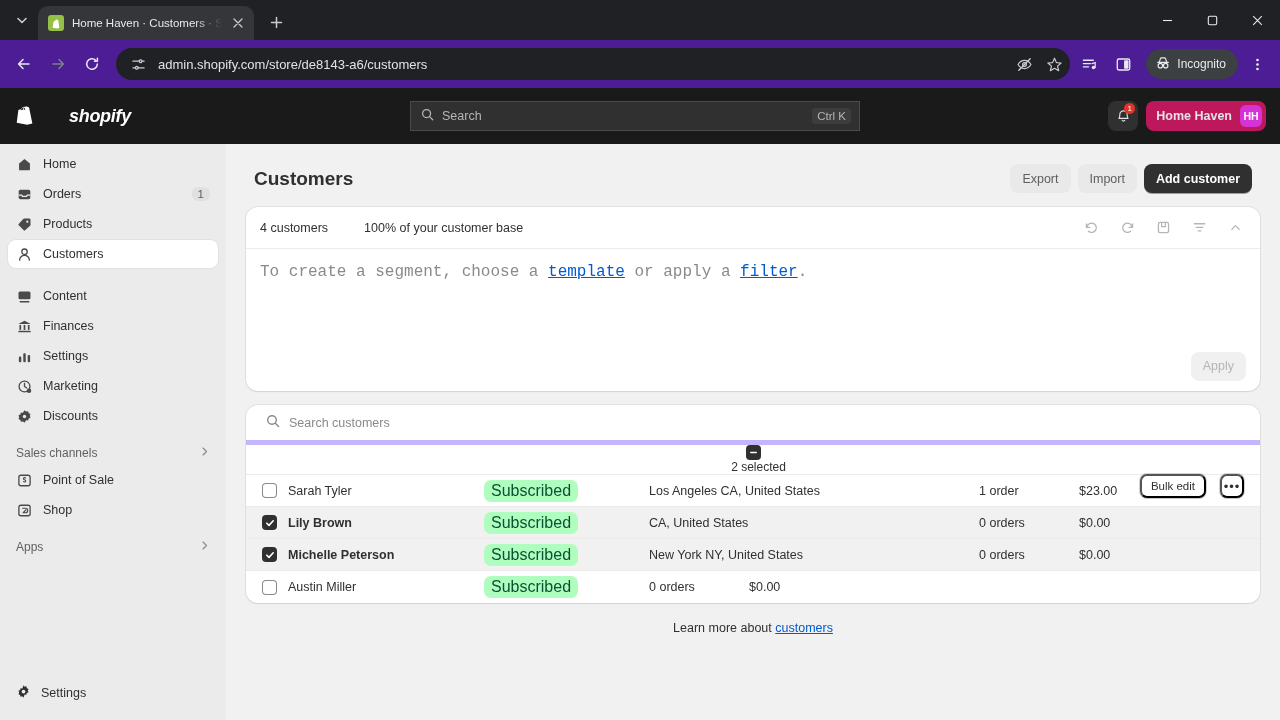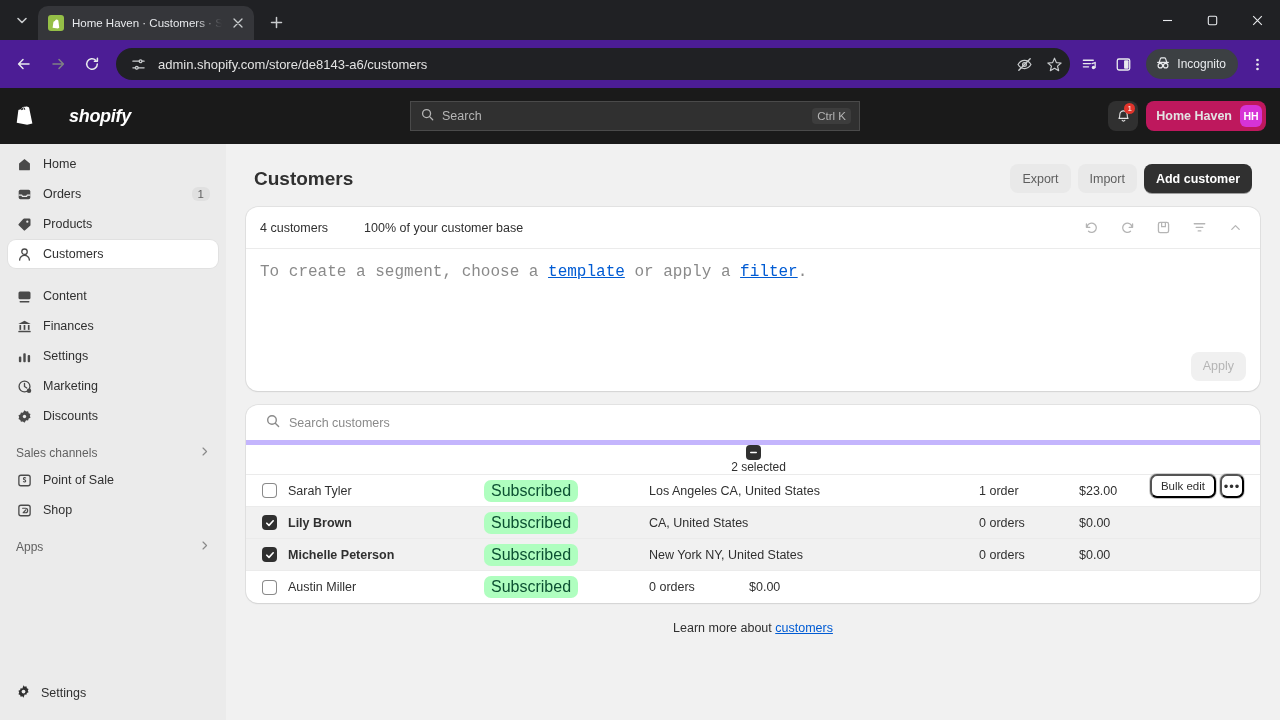--- a/index.html
+++ b/index.html
@@ -120,21 +120,21 @@
   .seg-text a { color: #005bd3; }
   .seg-foot { height: 50px; display: flex; align-items: center; justify-content: flex-end; padding: 0 14px; }
   .btn-disabled { background: #f0f0f0; color: #b5b5b5; }
 
   
   .list-card { }
   .list-search { height: 40px; display: flex; align-items: center; gap: 9px; padding: 0 20px; border-bottom: 5px solid #c4b5fd; }
   .list-search .ph { color: #8a8a8a; font-size: 12.5px; }
   .bulk-bar { height: 30px; display: flex; align-items: center; padding: 0 16px; border-bottom: 1px solid #ebebeb; flex-direction: column; }
   .bulk-label { font-size: 12px; color: #303030; margin-left: 11px; }
-  .bulk-actions { margin-left: auto; display: flex; align-items: center; gap: 4px; }
+  .bulk-actions { margin-left: auto; display: flex; align-items: center; gap: 14px; }
   .btn-sm { height: 24px; border-radius: 7px; padding: 0 9px; font-size: 11.5px; background: #fff; color: #303030;
             box-shadow: 0 0 0 1px rgba(0,0,0,0.18), 0 1px 0 rgba(0,0,0,0.05); display: flex; align-items: center; }
   .btn-dots { width: 24px; height: 24px; border-radius: 7px; background: #fff; color: #303030;
               box-shadow: 0 0 0 1px rgba(0,0,0,0.18), 0 1px 0 rgba(0,0,0,0.05);
               display: flex; align-items: center; justify-content: center; font-size: 13px; letter-spacing: 1px; }
 
   .row { height: 32px; display: flex; align-items: center; padding: 0 16px; border-bottom: 1px solid #ebebeb; }
   .row:last-child { border-bottom: none; }
   .row.selected { background: #f1f1f1; }
   .cb {

